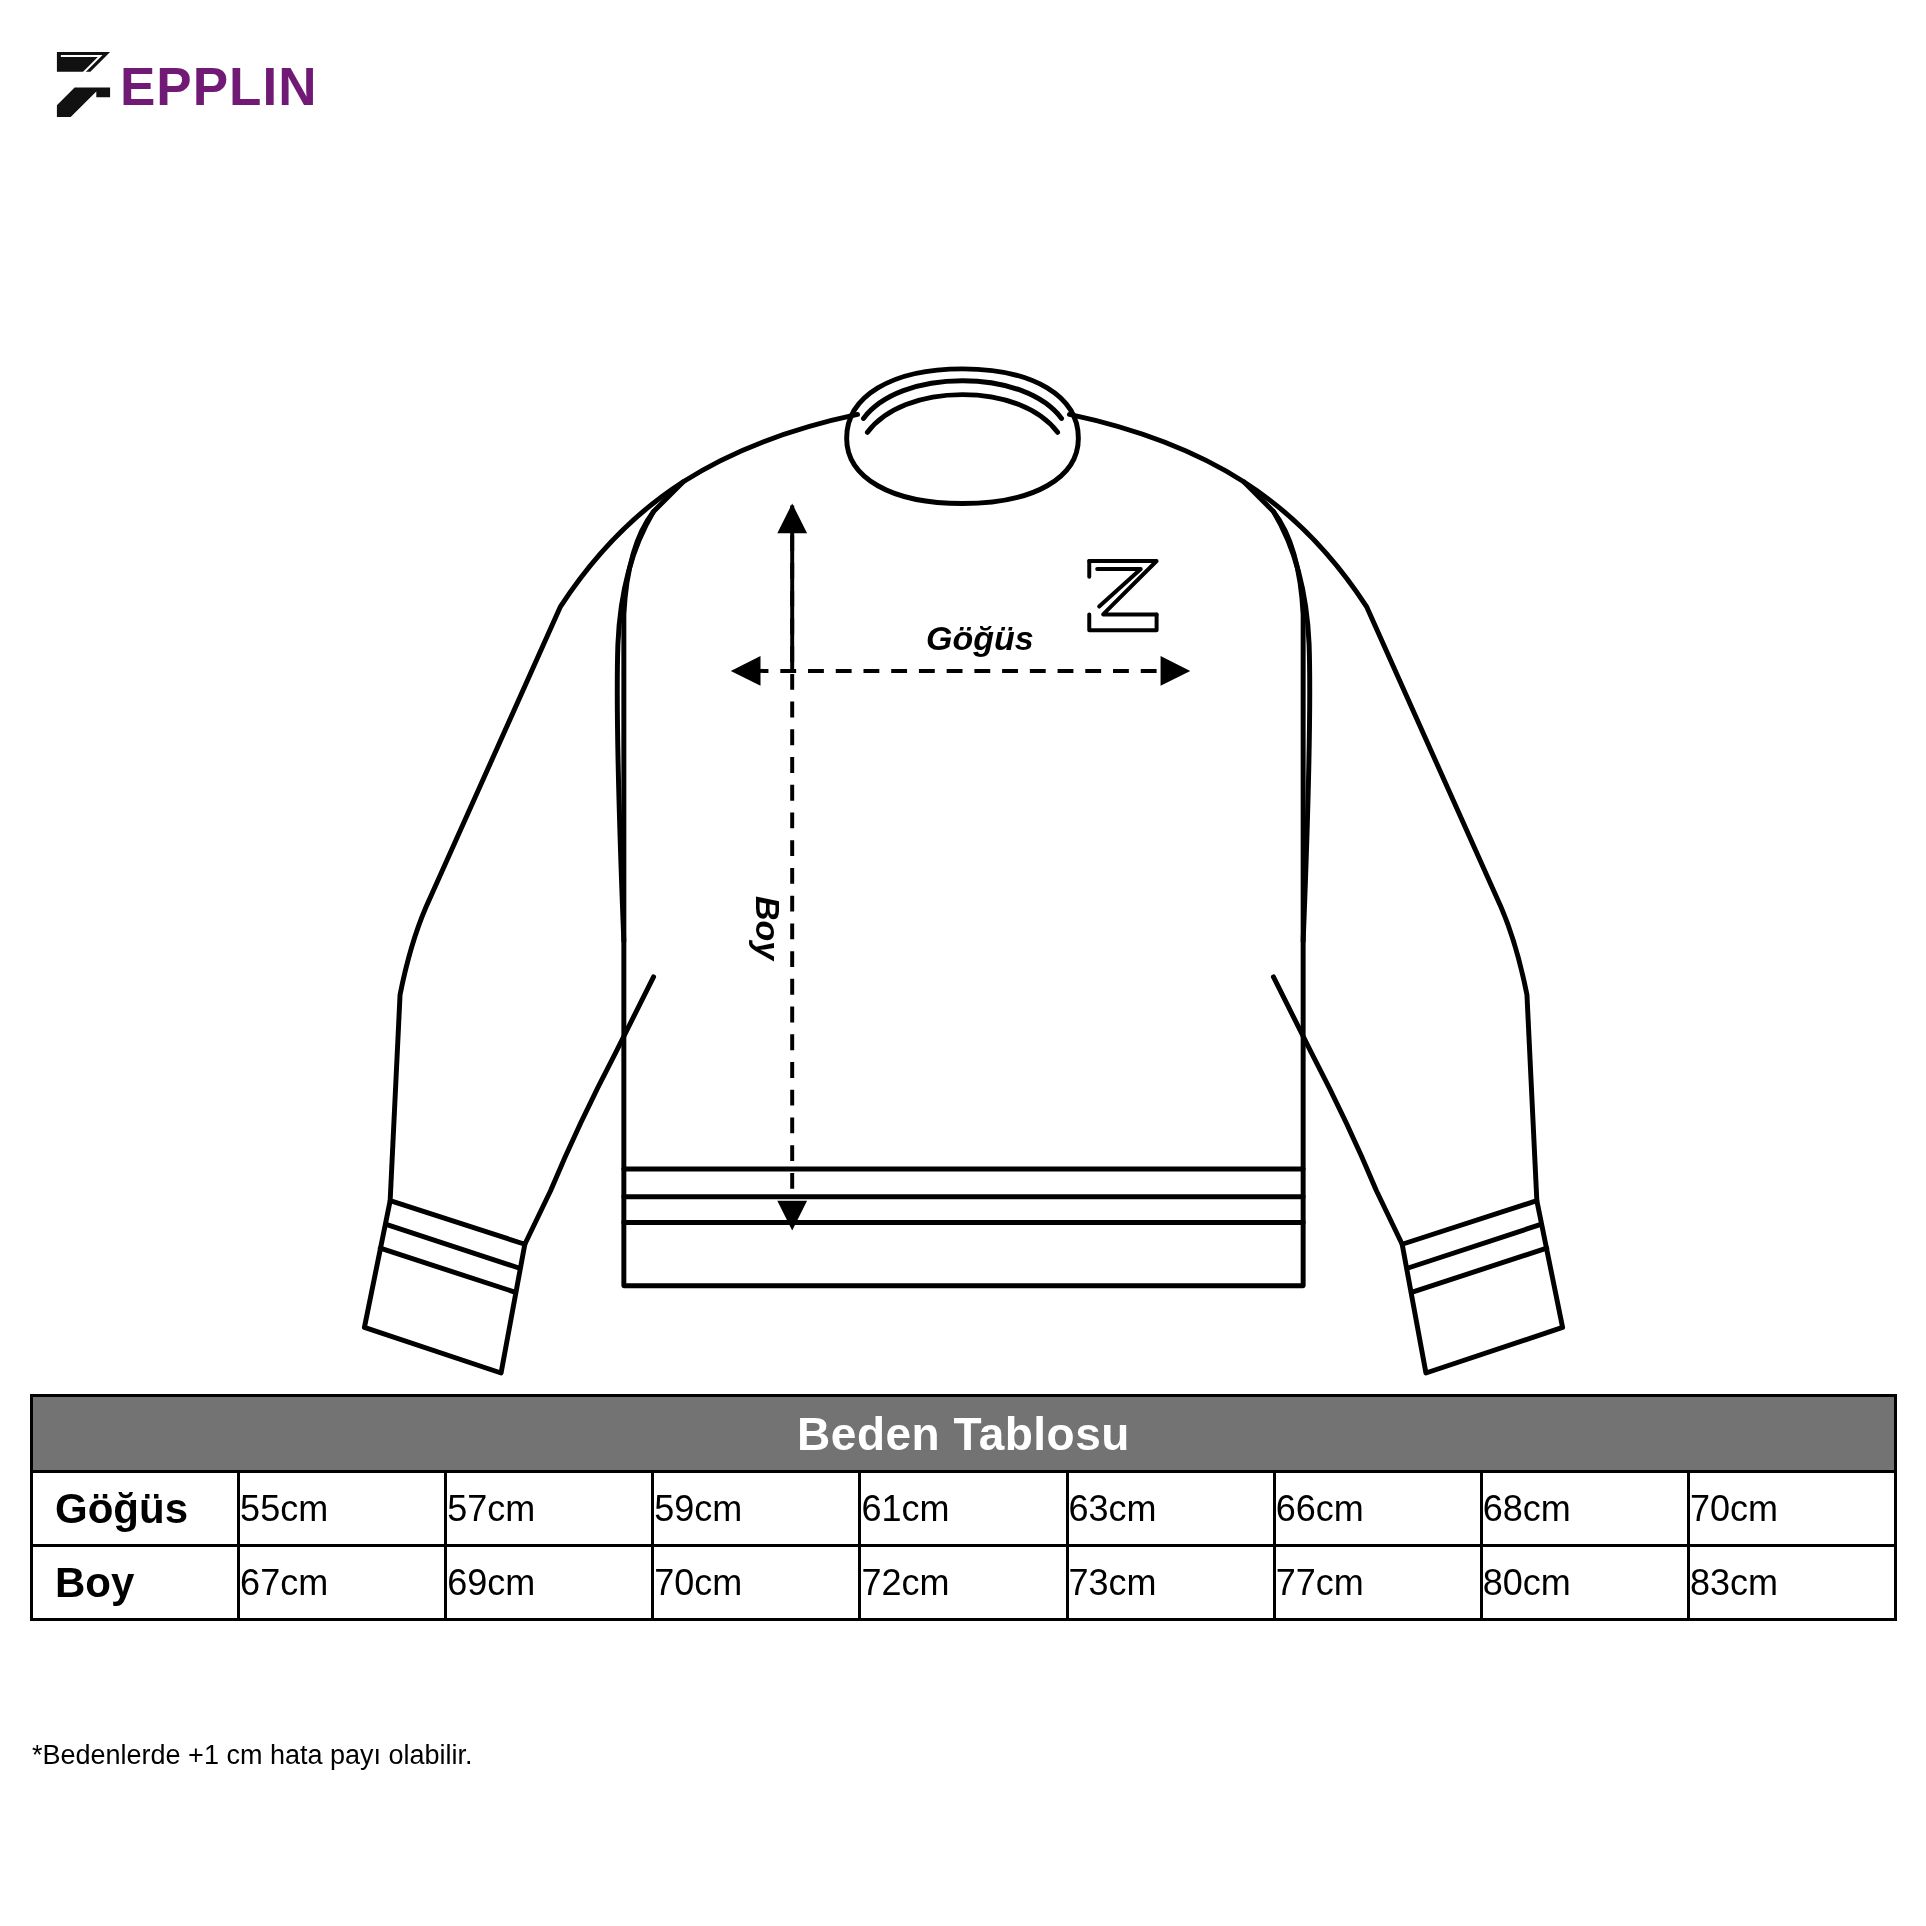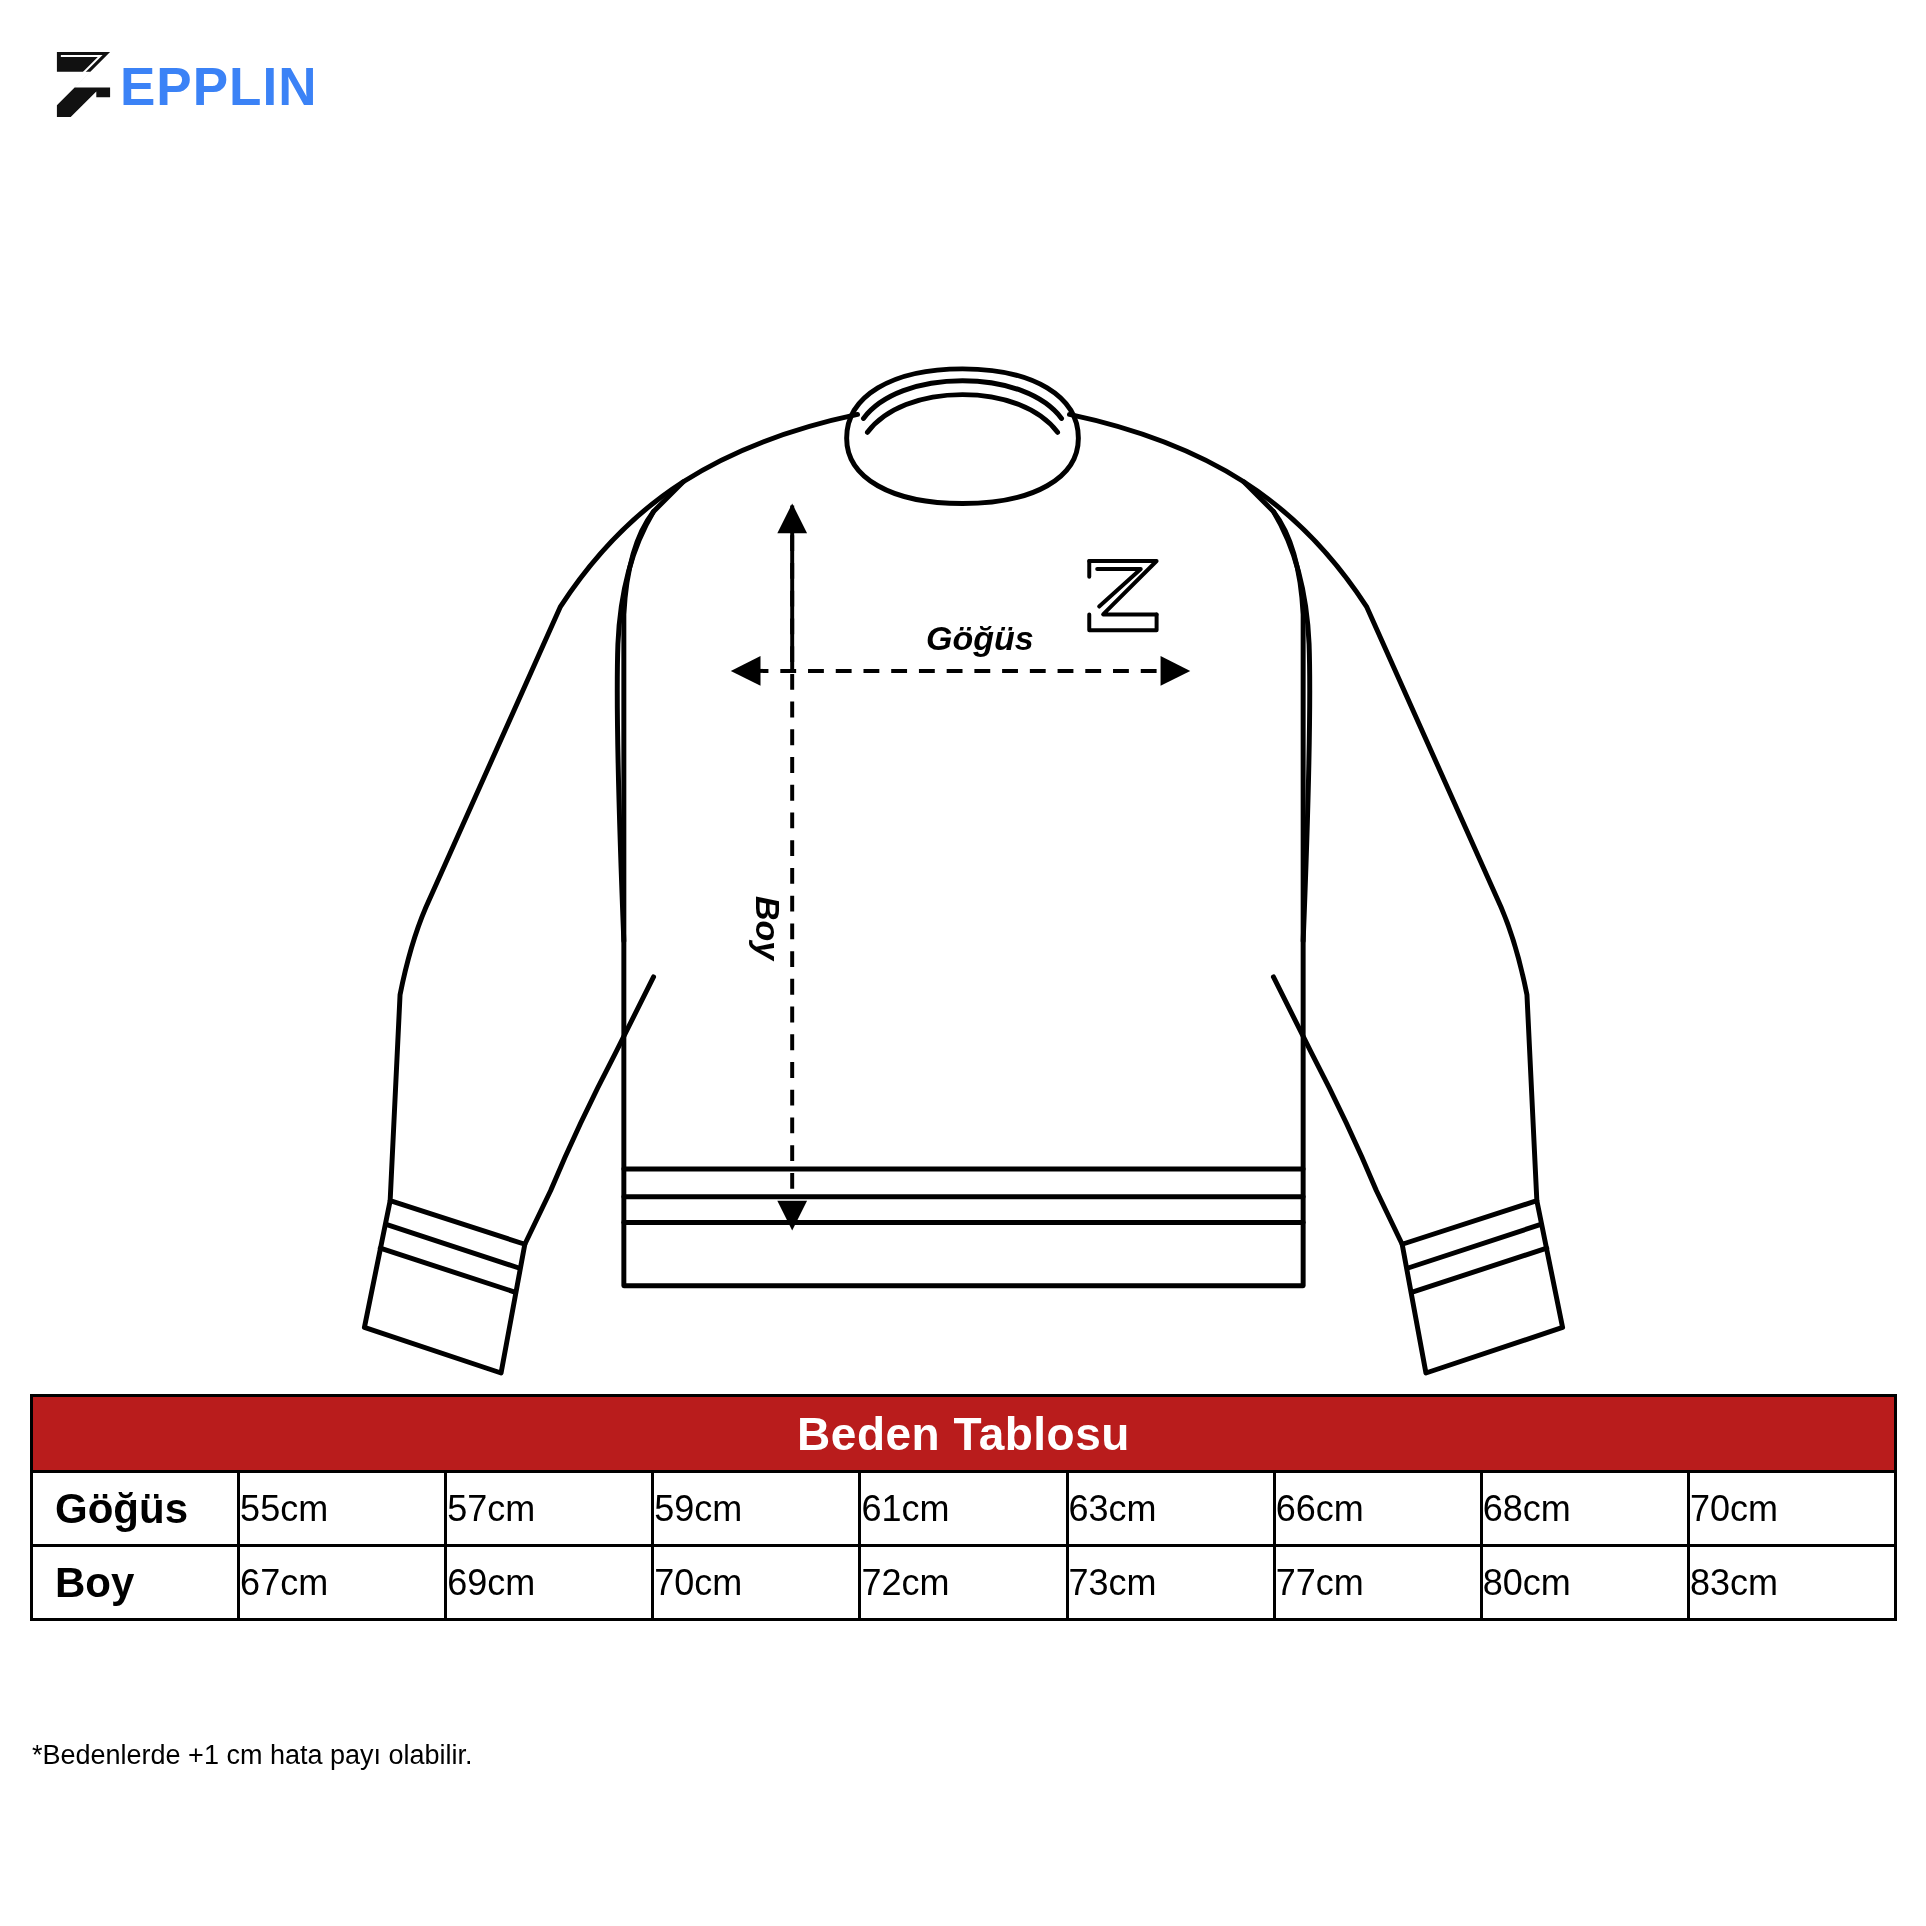--- a/index.html
+++ b/index.html
@@ -32,21 +32,21 @@
     align-items: center;
     gap: 4px;
   }
   .brand-logo svg { display: block; }
   .brand-word {
     font-family: "Liberation Sans", sans-serif;
     font-weight: 700;
     font-size: 53px;
     letter-spacing: 1px;
     line-height: 1;
-    color: #3b82f6;
+    color: #701a75;
   }
   .title {
     position: absolute;
     left: 584px;
     top: 77px;
     font-size: 47px;
     font-style: italic;
     font-weight: 600;
     letter-spacing: 0.5px;
     white-space: nowrap;
@@ -96,21 +96,21 @@
   table.size-table {
     border-collapse: collapse;
     width: 1867px;
     table-layout: fixed;
   }
   table.size-table td, table.size-table th {
     border: 3px solid #000;
     padding: 0;
   }
   .table-title {
-    background: #b91c1c;
+    background: #737373;
     color: #fff;
     text-align: center;
     font-size: 46px;
     font-weight: 700;
     height: 73px;
     letter-spacing: 0.5px;
   }
   .hdr-row td {
     height: 73px;
     font-size: 38px;

